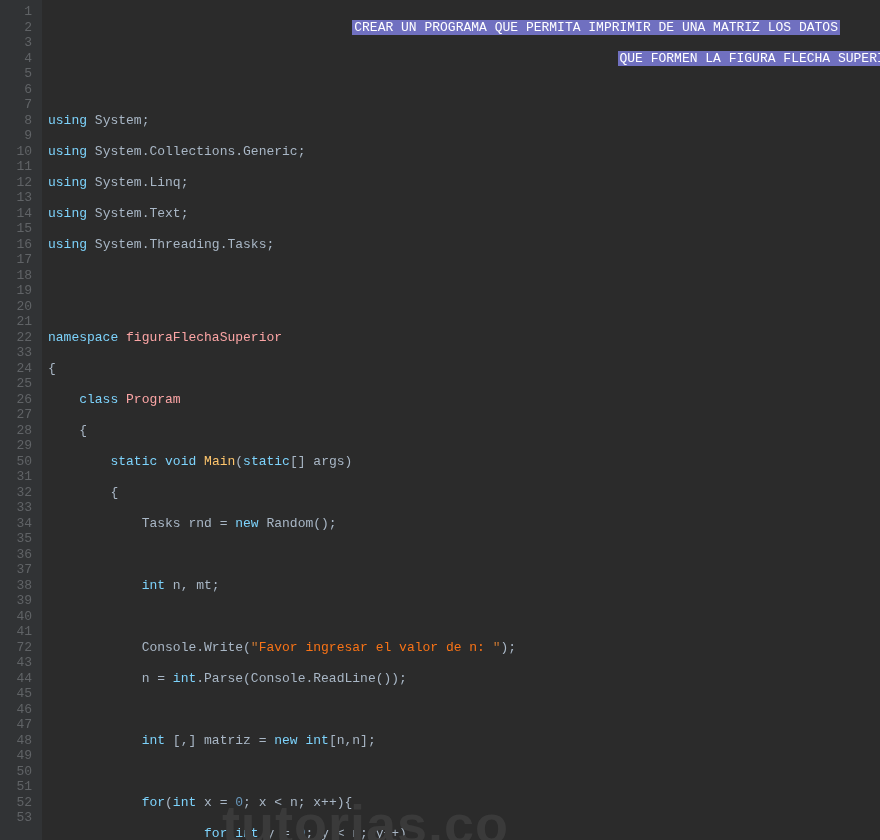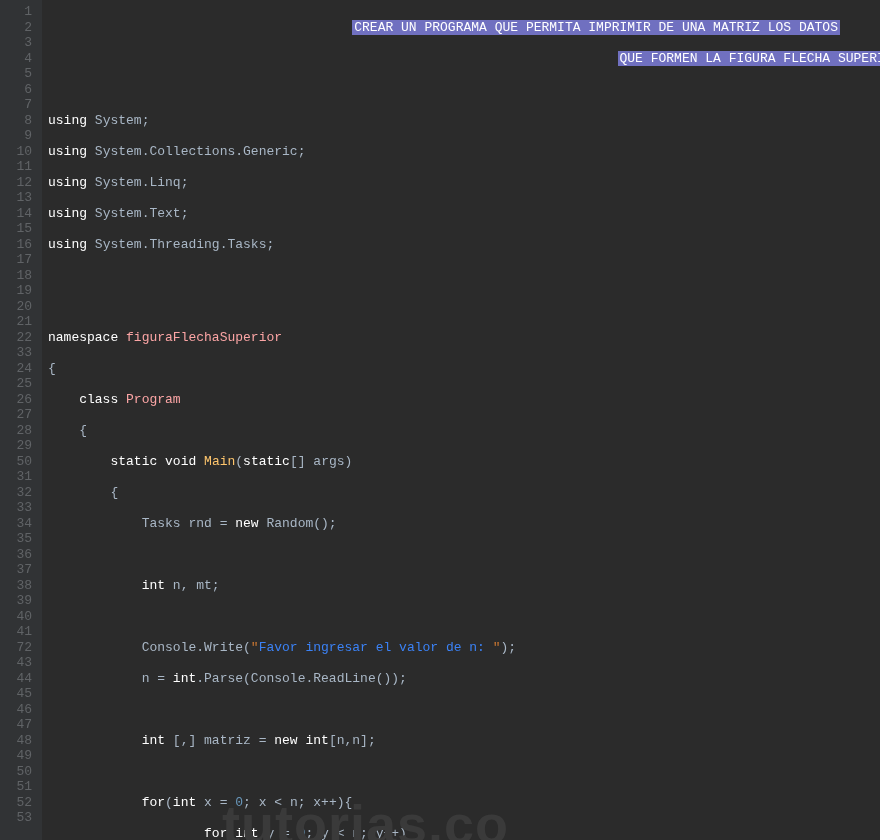--- a/index.html
+++ b/index.html
@@ -29,24 +29,24 @@
   .code {
     flex: 1;
     background: #2b2b2b;
     color: #a9b7c6;
     padding: 4px 0 4px 6px;
     line-height: 15.5px;
     white-space: pre;
     position: relative;
   }
   .line { height: 15.5px; display: block; }
-  .kw { color: #ffffff; }
+  .kw { color: #7dd3fc; }
   .method { color: #ffc66d; }
   .strq { color: #cc7832; }
-  .strred { color: #3b82f6; margin-top: 6px; }
+  .strred { color: #f97316; margin-top: 6px; }
   .num { color: #6897bb; }
   .ns { color: #fca5a5; }
   .sel {
     background: #7070c0;
     color: #ffffff;
     padding: 0 2px;
   }
   .watermark {
     position: absolute;
     bottom: 8px;

